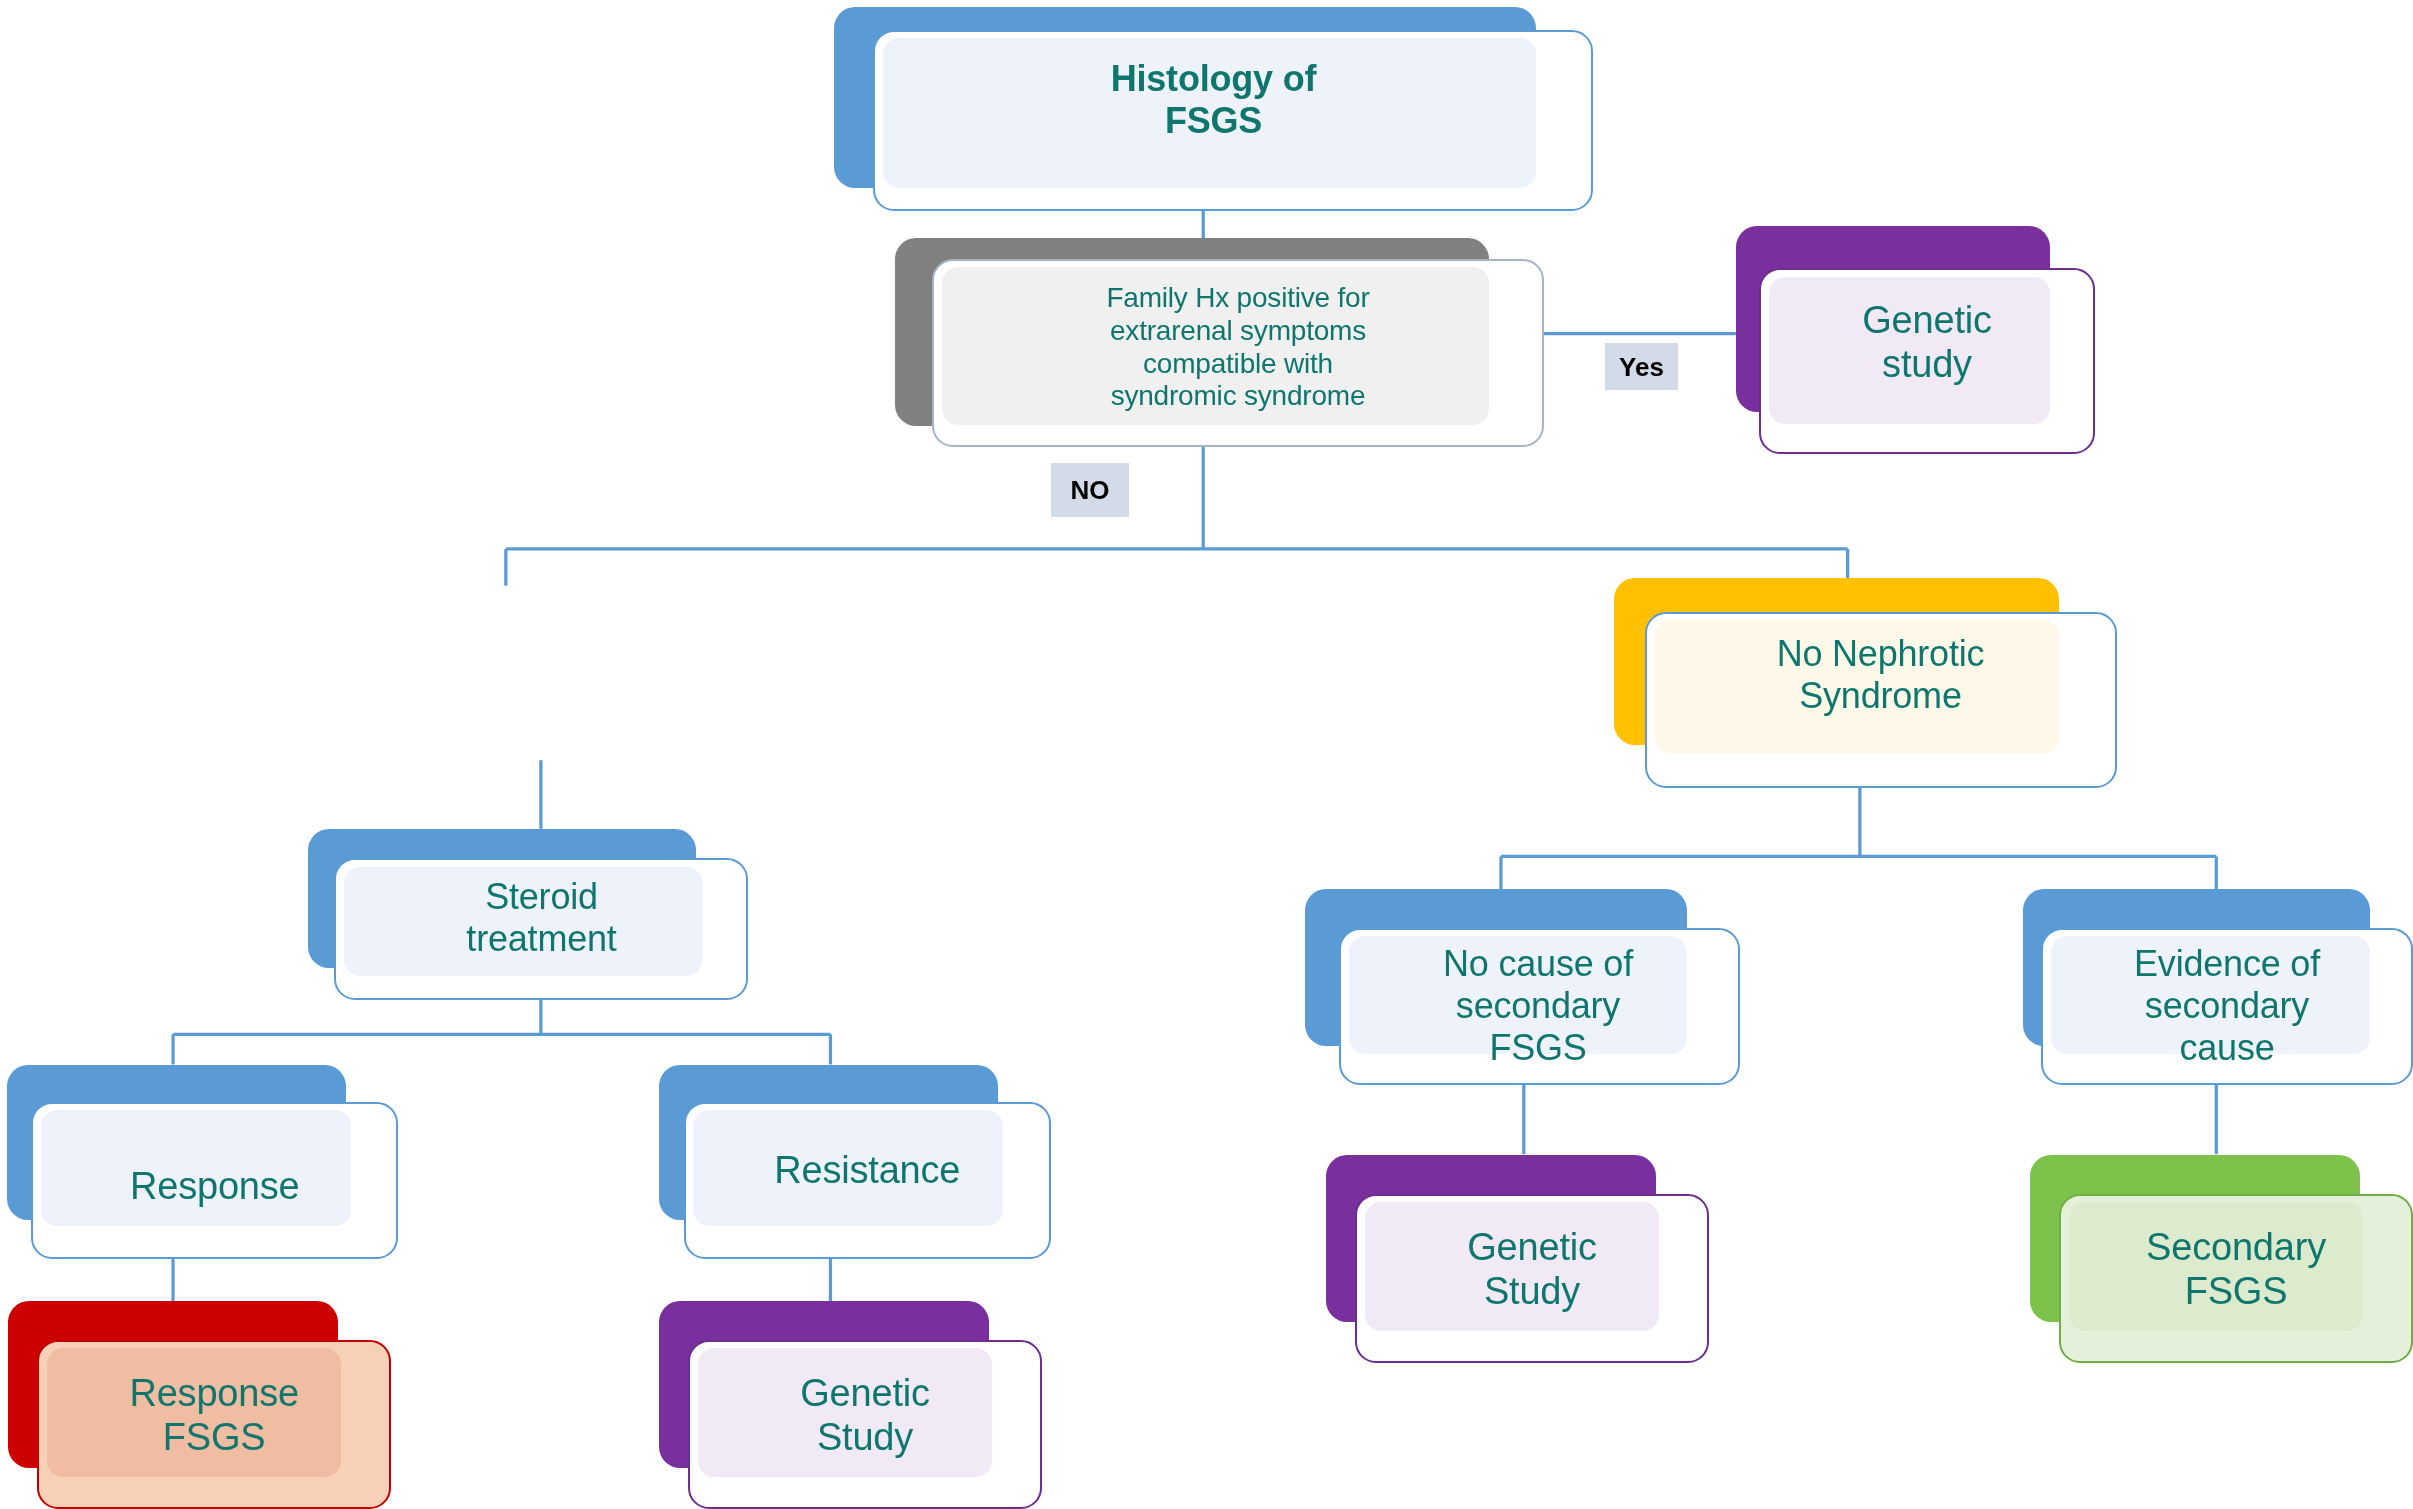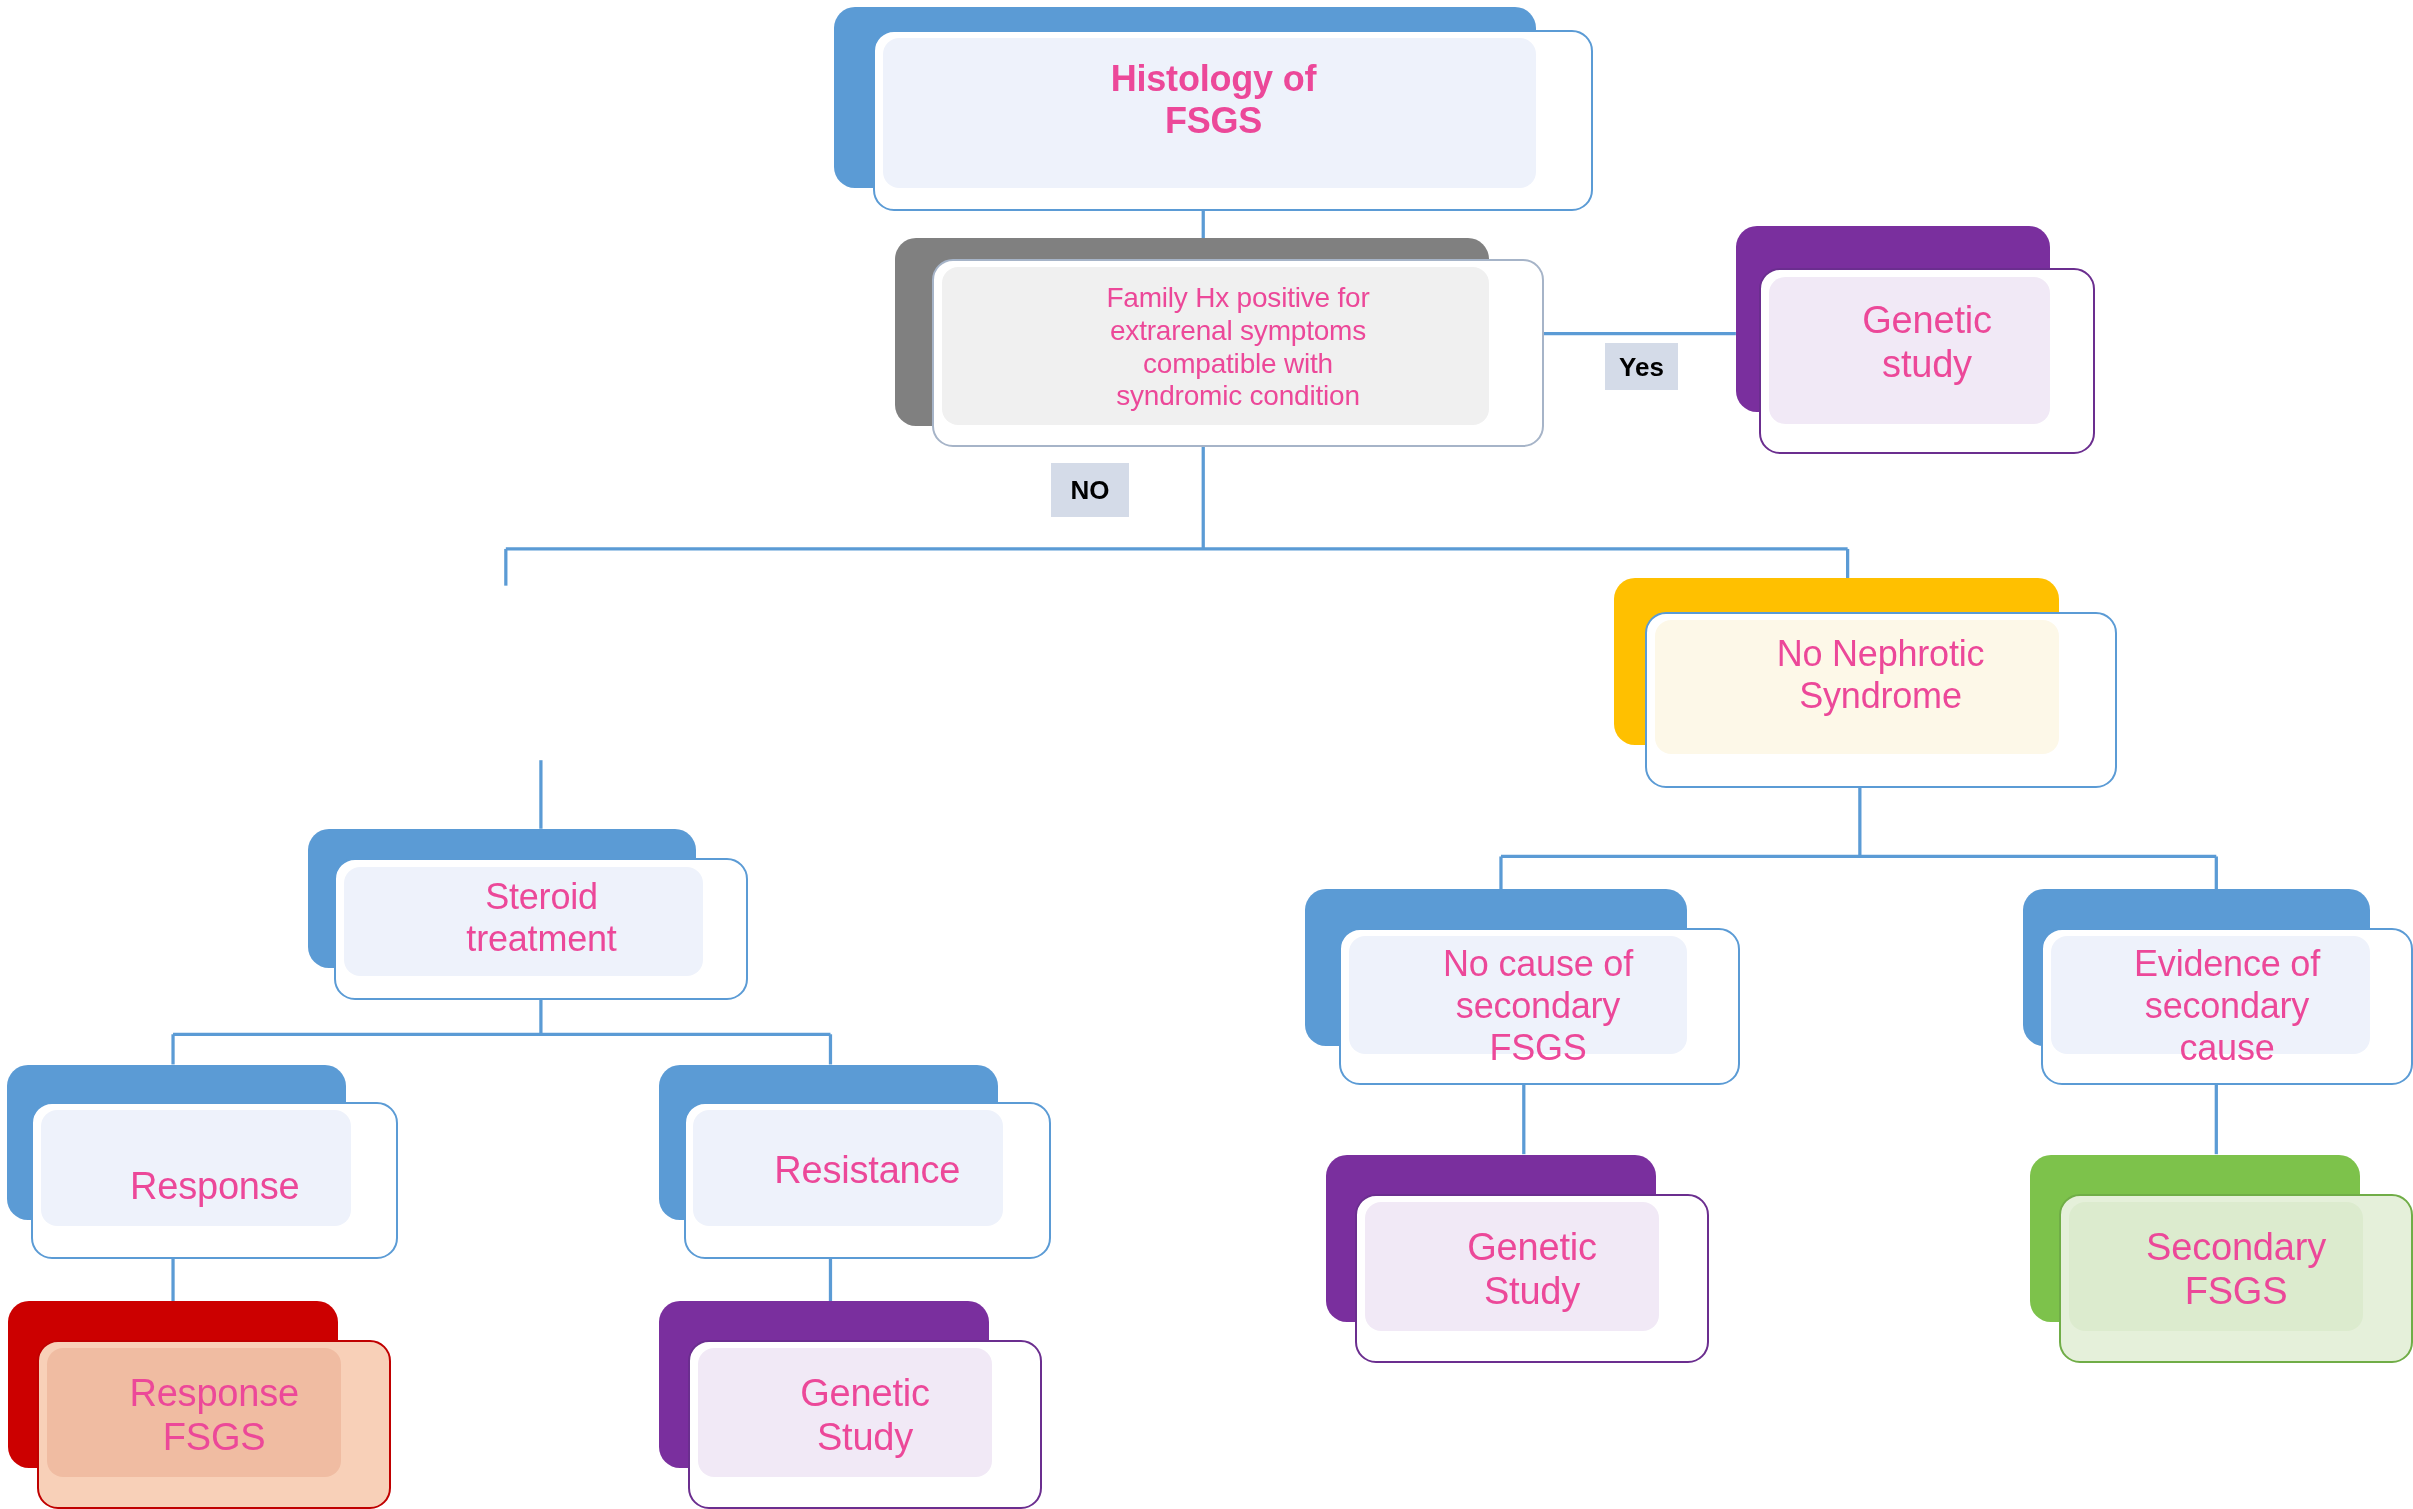--- a/index.html
+++ b/index.html
@@ -51,21 +51,21 @@
   .node .tint {
     position: absolute;
     border-radius: 16.3px;
     box-sizing: border-box;
   }
   .node .label {
     position: absolute;
     left: 0;
     right: 0;
     text-align: center;
-    color: #ec4899;
+    color: #0f766e;
     line-height: 1.17;
     white-space: pre-line;
     letter-spacing: -0.2px;
   }
 
   
   .edge-label {
     position: absolute;
     z-index: 6;
     background: #d4dbe8;
@@ -126,21 +126,21 @@
 FSGS</div>
   </div>
 
   <div class="node" style="left:895px; top:238px; width:649px; height:209px;">
     <div class="plate" style="width:594px; height:188px; background:#808080;"></div>
     <div class="card" style="left:37px; top:21px; width:612px; height:188px; border:2.4px solid #A6B4C8;"></div>
     <div class="tint" style="left:47px; top:29px; width:547px; height:158px; background:#F0F0F0;"></div>
     <div class="label" style="top:44px; left:37px; right:0; font-size:28px;">Family Hx positive for
 extrarenal symptoms
 compatible with
-syndromic condition</div>
+syndromic syndrome</div>
   </div>
 
   <div class="edge-label" style="left:1585px; top:343px; width:73px; height:47px; font-size:26px;margin-left:20px;">Yes</div>
 
   <div class="edge-label" style="left:1051px; top:463px; width:78px; height:54px; font-size:26px;">NO</div>
 
   <div class="node" style="left:1736px; top:226px; width:359px; height:228px;">
     <div class="plate" style="width:314px; height:186px; background:#7A2F9E;"></div>
     <div class="card" style="left:23px; top:42px; width:336px; height:186px; border:2.4px solid #6B2E8F;"></div>
     <div class="tint" style="left:33px; top:51px; width:281px; height:147px; background:#F1E9F6;"></div>

